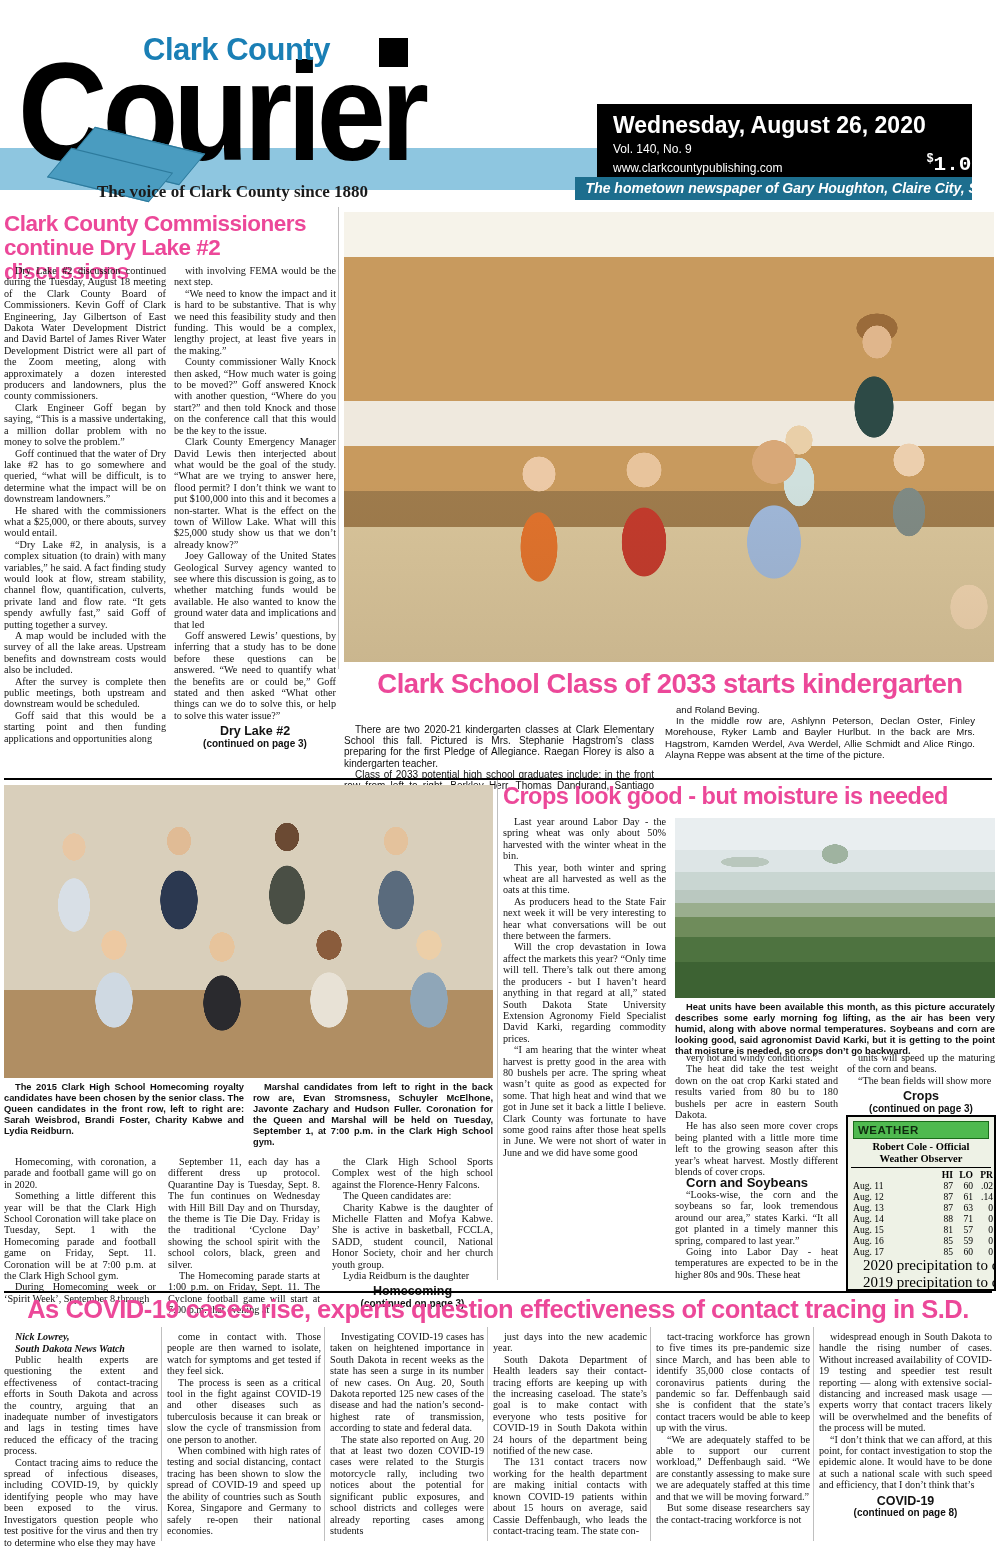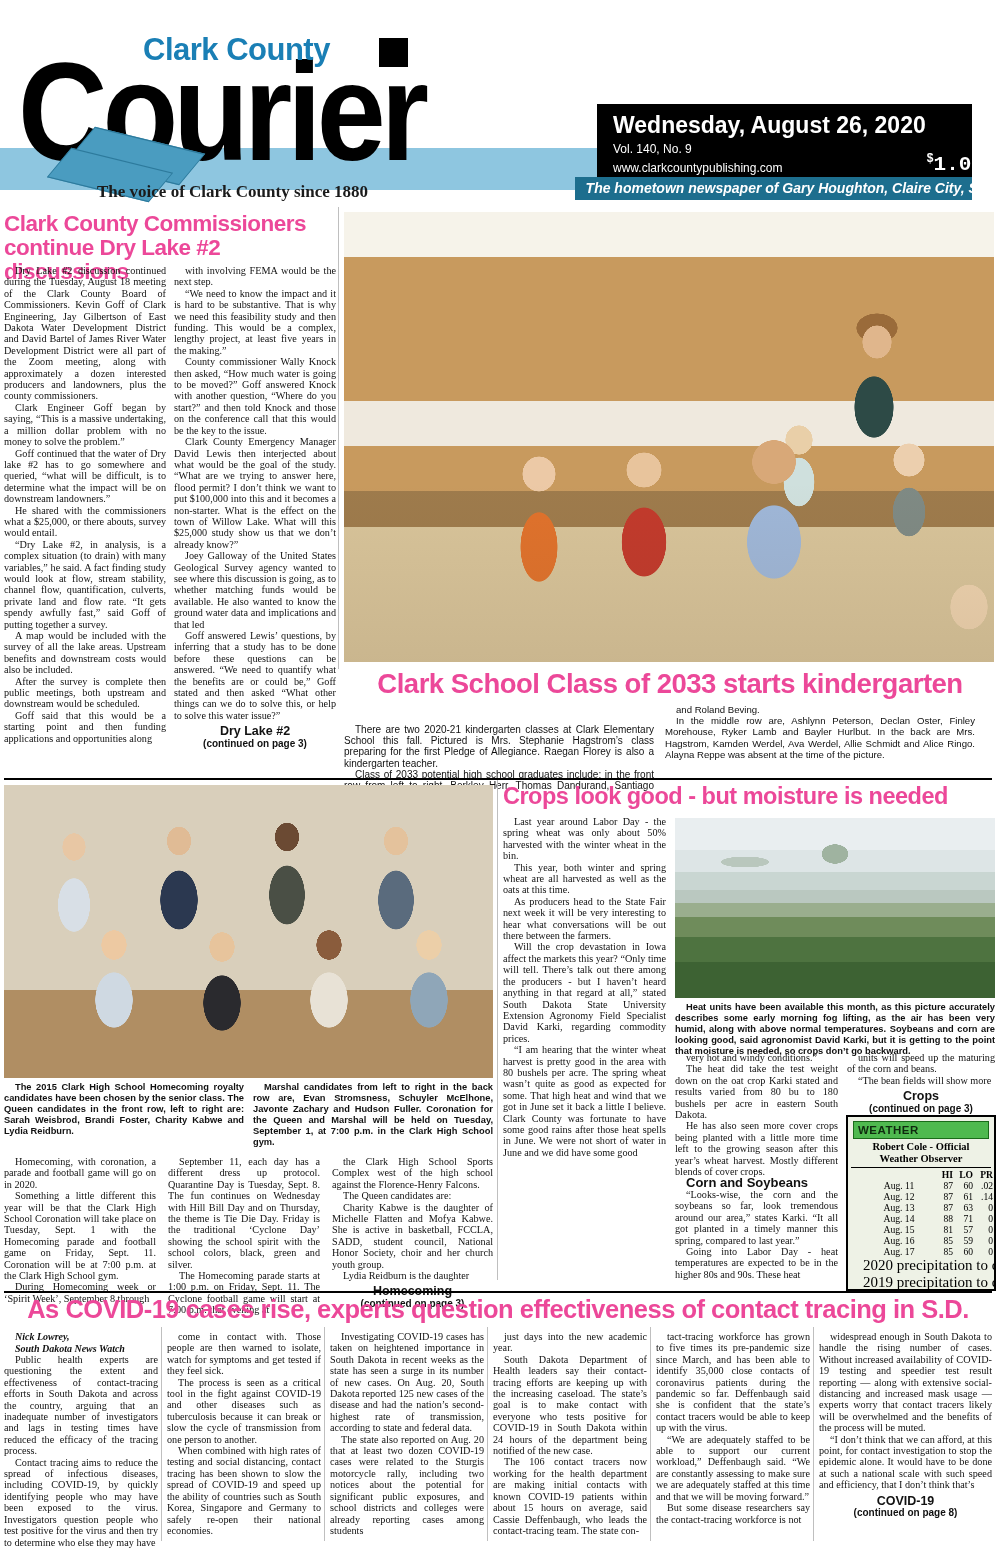--- a/index.html
+++ b/index.html
@@ -169,21 +169,21 @@
   }
   .wx-obs {
     text-align:center; font-family:"Liberation Serif", serif; font-weight:bold;
     font-size:10.5px; line-height:11.5px; color:#000; padding:0 2px;
   }
   .wx-sep { height:1px; background:#000; margin:3px 3px 1px 3px; }
   .wx-table { width:100%; border-collapse:collapse;
     font-family:"Liberation Serif", serif; font-size:9.6px; color:#000; }
   .wx-table th { font-weight:bold; text-align:right; padding:0 1px; }
   .wx-table td { padding:0 1px; white-space:nowrap; }
-  .wx-table td.d { text-align:center; padding-left:17px; }
+  .wx-table td.d { text-align:left; padding-left:5px; }
   .wx-table td.v { text-align:right; width:20px; }
   .wx-precip { font-family:"Liberation Serif", serif; font-size:15px;
     padding-left:15px; white-space:nowrap; }
 
   
   .sec3 { position:absolute; left:0; top:1293px; width:996px; height:255px; }
   .s3-head {
     position:absolute; left:4px; top:3px; width:988px;
     font-size:25.5px; line-height:27px; text-align:center;
   }
@@ -459,21 +459,21 @@
       <p>The process is seen as a critical tool in the fight against COVID-19 and other diseases such as tuberculosis because it can break or slow the cycle of transmission from one person to another.</p>
       <p>When combined with high rates of testing and social distancing, contact tracing has been shown to slow the spread of COVID-19 and speed up the ability of countries such as South Korea, Singapore and Germany to safely re-open their national economies.</p>
     </div>
     <div class="body-col s3-col c2">
       <p>Investigating COVID-19 cases has taken on heightened importance in South Dakota in recent weeks as the state has seen a surge in its number of new cases. On Aug. 20, South Dakota reported 125 new cases of the disease and had the nation’s second-highest rate of transmission, according to state and federal data.</p>
       <p>The state also reported on Aug. 20 that at least two dozen COVID-19 cases were related to the Sturgis motorcycle rally, including two notices about the potential for significant public exposures, and school districts and colleges were already reporting cases among students</p>
     </div>
     <div class="body-col s3-col c3">
       <p>just days into the new academic year.</p>
       <p>South Dakota Department of Health leaders say their contact-tracing efforts are keeping up with the increasing caseload. The state’s goal is to make contact with everyone who tests positive for COVID-19 in South Dakota within 24 hours of the department being notified of the new case.</p>
-      <p>The 106 contact tracers now working for the health department are making initial contacts with known COVID-19 patients within about 15 hours on average, said Cassie Deffenbaugh, who leads the contact-tracing team. The state con-</p>
+      <p>The 131 contact tracers now working for the health department are making initial contacts with known COVID-19 patients within about 15 hours on average, said Cassie Deffenbaugh, who leads the contact-tracing team. The state con-</p>
     </div>
     <div class="body-col s3-col c4">
       <p>tact-tracing workforce has grown to five times its pre-pandemic size since March, and has been able to identify 35,000 close contacts of coronavirus patients during the pandemic so far. Deffenbaugh said she is confident that the state’s contact tracers would be able to keep up with the virus.</p>
       <p>“We are adequately staffed to be able to support our current workload,” Deffenbaugh said. “We are constantly assessing to make sure we are adequately staffed at this time and that we will be moving forward.”</p>
       <p>But some disease researchers say the contact-tracing workforce is not</p>
     </div>
     <div class="body-col s3-col c5">
       <p>widespread enough in South Dakota to handle the rising number of cases. Without increased availability of COVID-19 testing and speedier test result reporting — along with extensive social-distancing and increased mask usage — experts worry that contact tracers likely will be overwhelmed and the benefits of the process will be muted.</p>
       <p>“I don’t think that we can afford, at this point, for contact investigation to stop the epidemic alone. It would have to be done at such a national scale with such speed and efficiency, that I don’t think that’s</p>
       <div class="cont">

